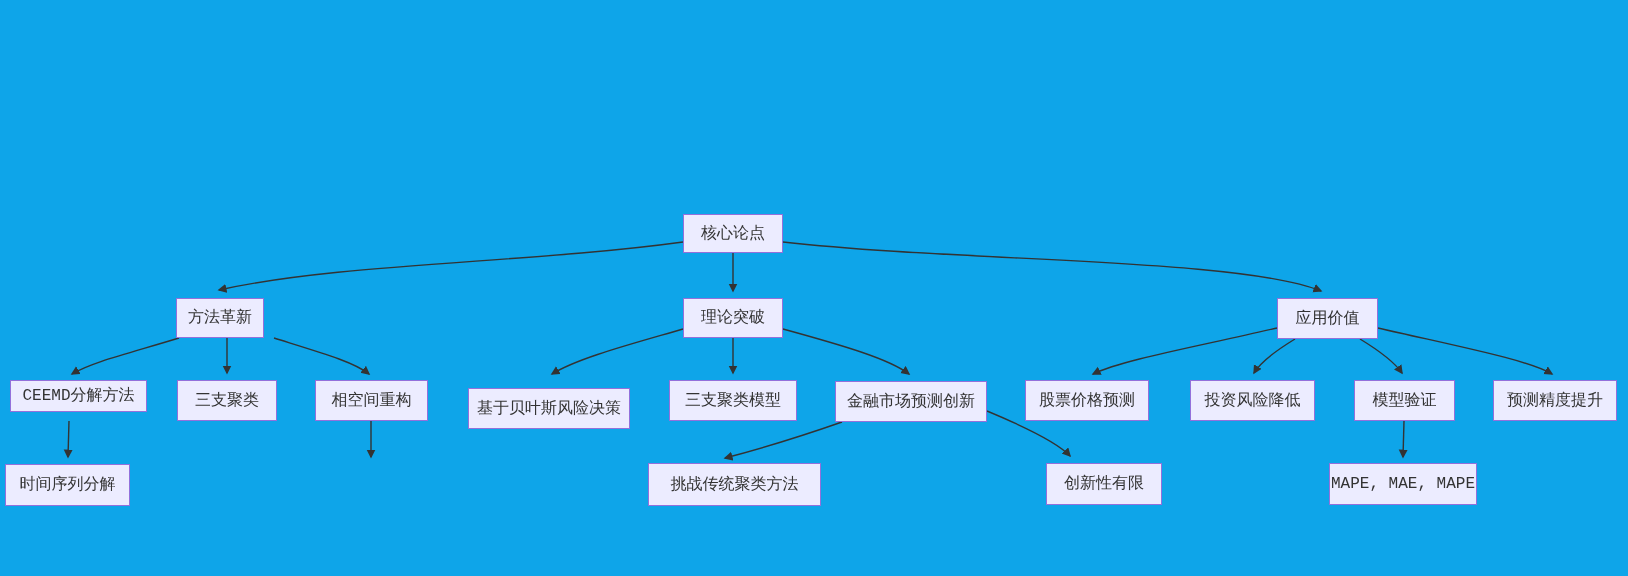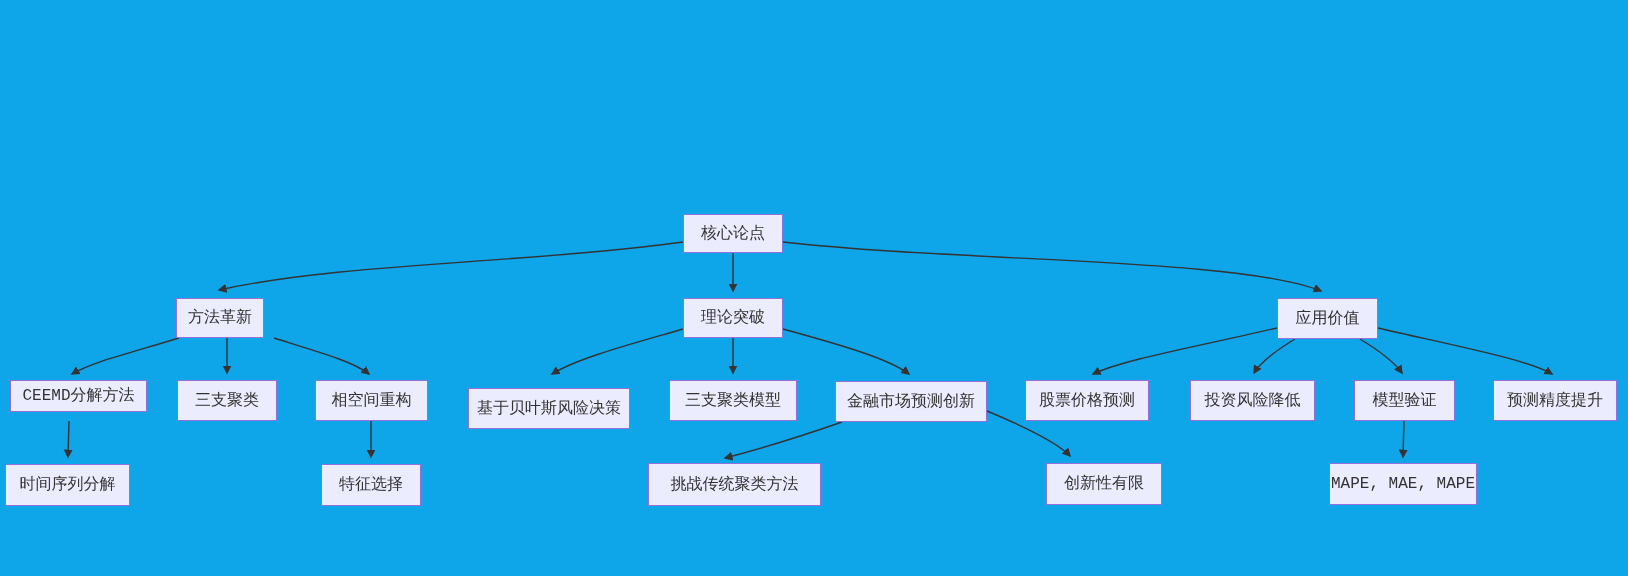--- a/index.html
+++ b/index.html
@@ -96,23 +96,20 @@
   <div class="node" style="left:1190px;top:380px;width:125px;height:41px">
     <span>投资风险降低</span>
   </div>
   <div class="node" style="left:1493px;top:380px;width:124px;height:41px">
     <span>预测精度提升</span>
   </div>
 
   <div class="node" style="left:5px;top:464px;width:125px;height:42px">
     <span>时间序列分解</span>
   </div>
-  <div class="node" style="left:321px;top:464px;width:100px;height:42px">
-    <span>特征选择</span>
-  </div>
   <div class="node" style="left:648px;top:463px;width:173px;height:43px">
     <span>挑战传统聚类方法</span>
   </div>
   <div class="node" style="left:1046px;top:463px;width:116px;height:42px">
     <span>创新性有限</span>
   </div>
   <div class="node" style="left:1329px;top:463px;width:148px;height:42px">
     <span>MAPE, MAE, MAPE</span>
   </div>
 

